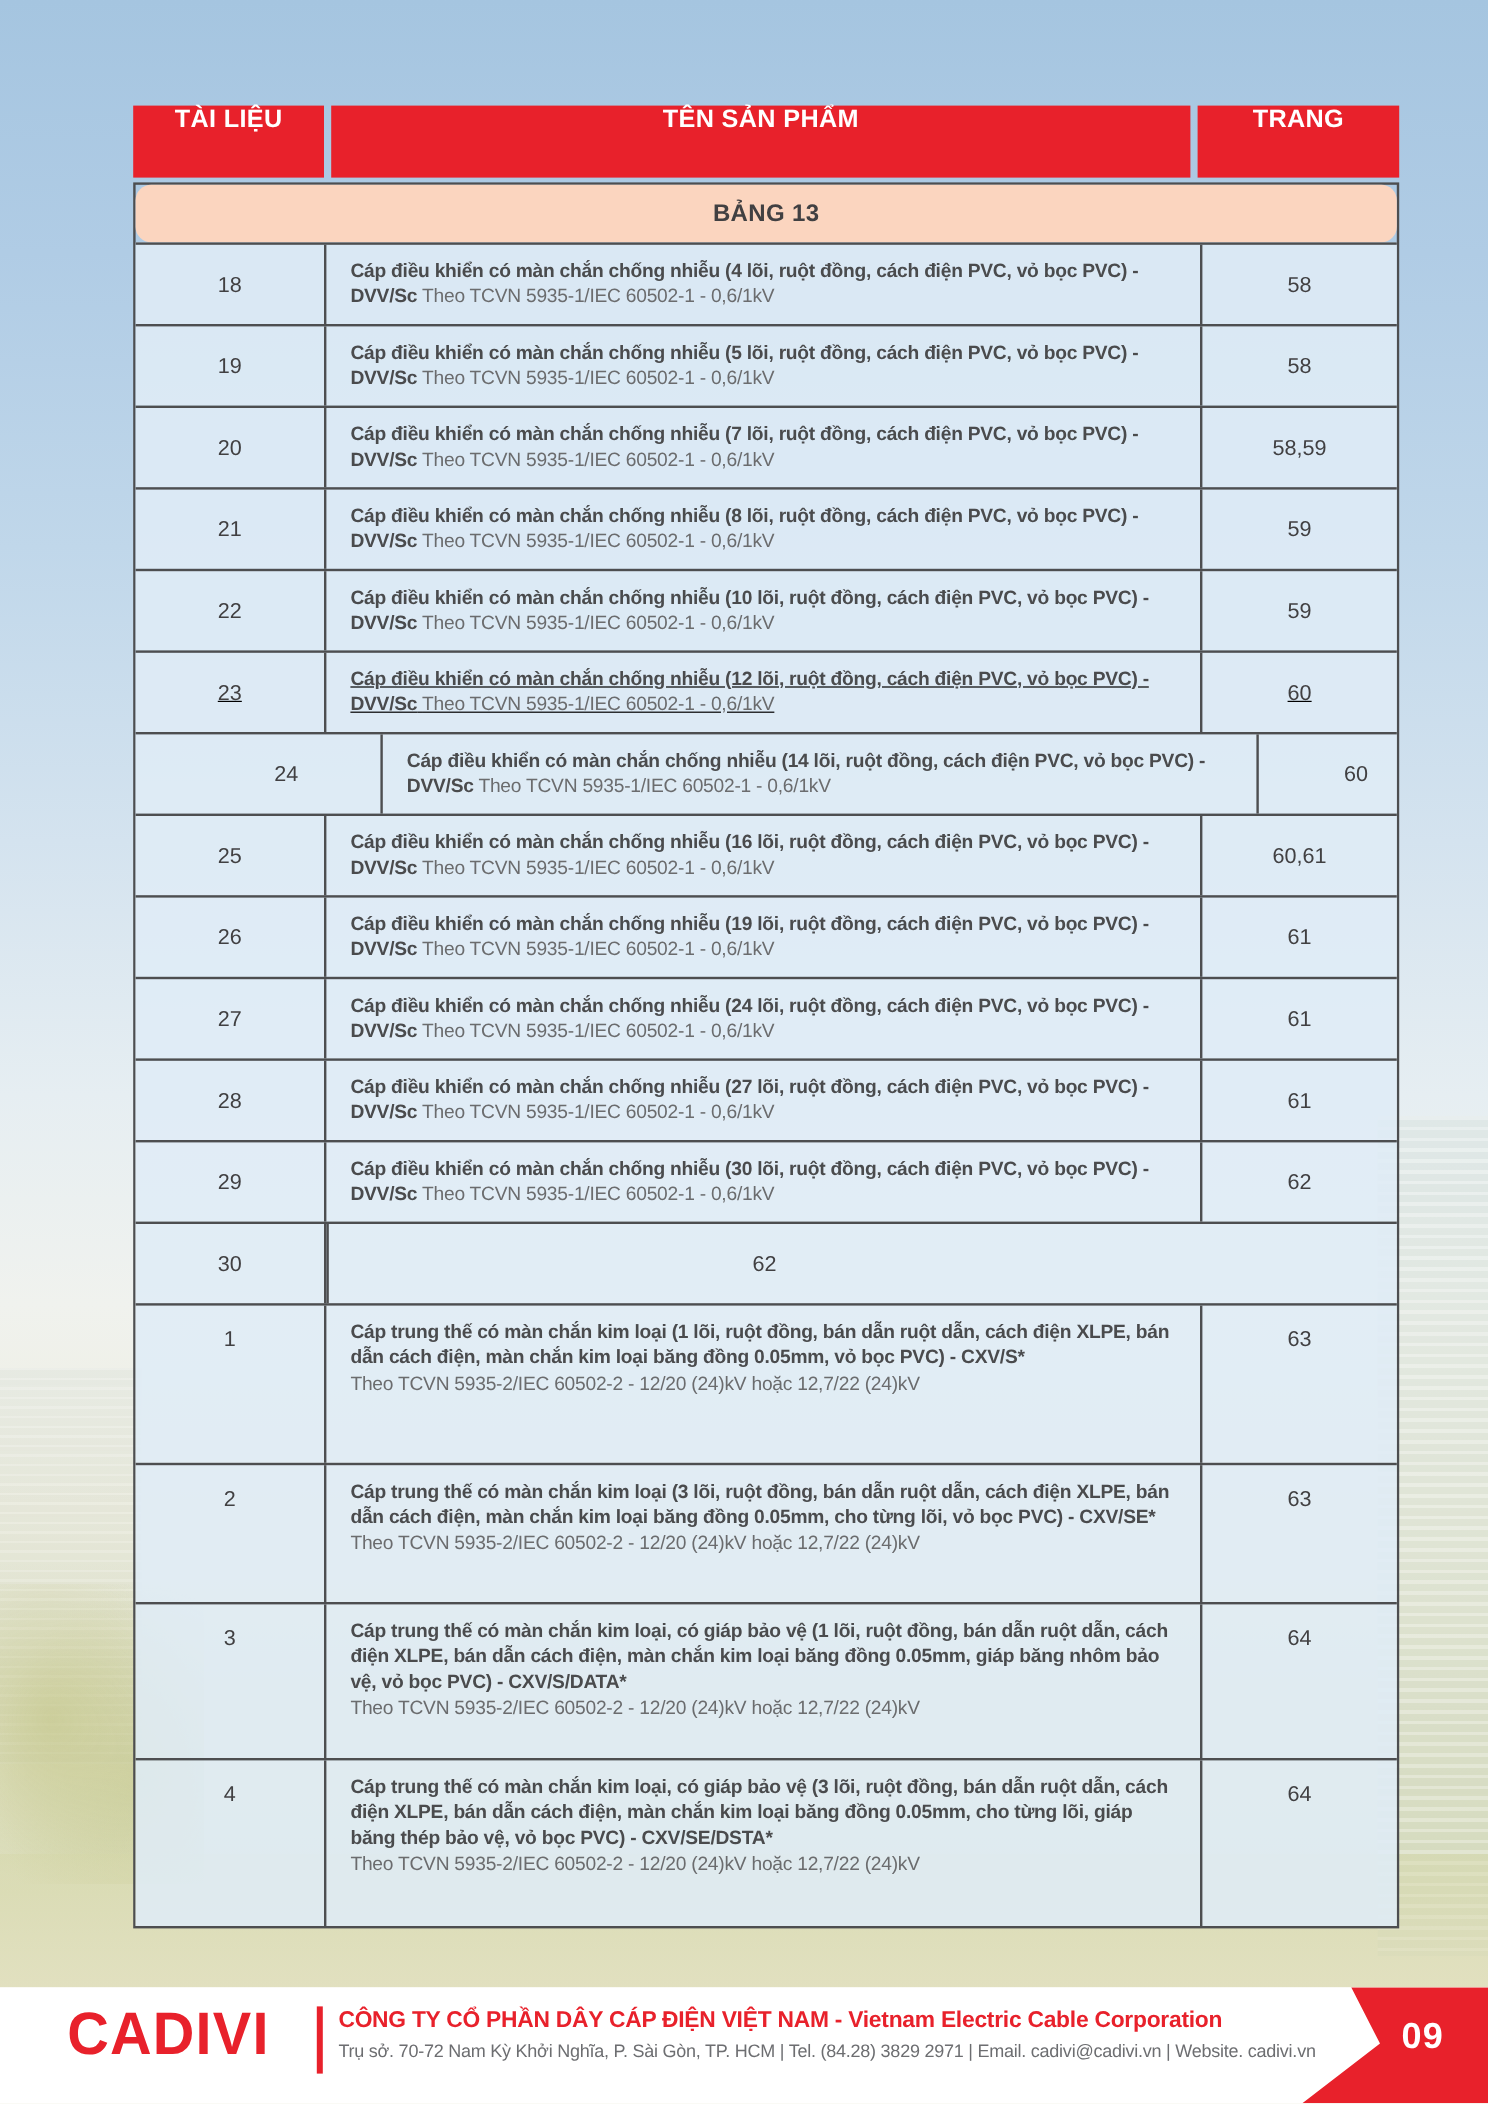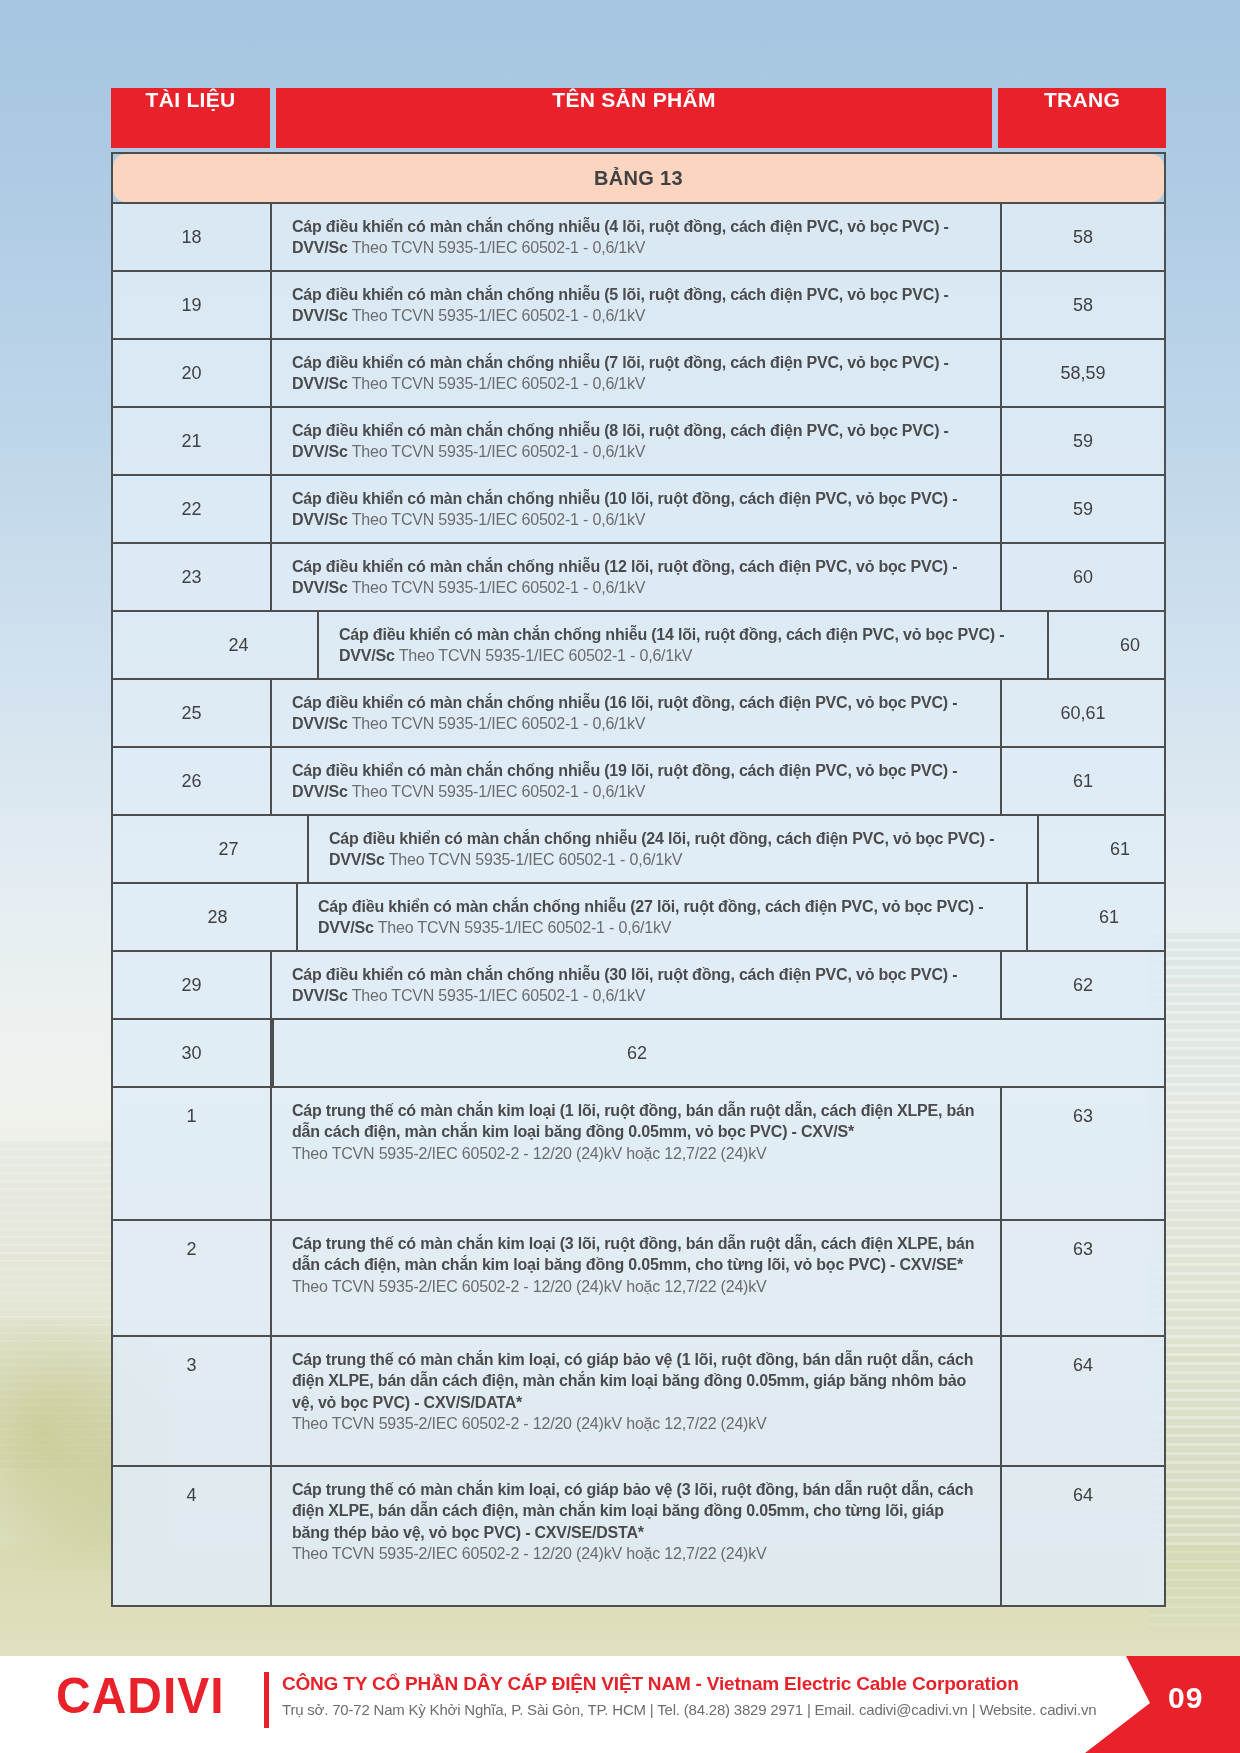--- a/index.html
+++ b/index.html
@@ -119,21 +119,21 @@
         </div>
         <div class="c c-page">59</div>
       </div>
       <div class="row" style="min-height: 66px;">
         <div class="c c-no">22</div>
         <div class="c c-name">
           <div><span class="nm">Cáp điều khiển có màn chắn chống nhiễu (10 lõi, ruột đồng, cách điện PVC, vỏ bọc PVC) - DVV/Sc</span> <span class="spec inline">Theo TCVN 5935-1/IEC 60502-1 - 0,6/1kV</span></div>
         </div>
         <div class="c c-page">59</div>
       </div>
-      <div class="row" style="min-height: 66px;">
+      <div class="row" style="min-height: 66px; text-decoration: underline;">
         <div class="c c-no">23</div>
         <div class="c c-name">
           <div><span class="nm">Cáp điều khiển có màn chắn chống nhiễu (12 lõi, ruột đồng, cách điện PVC, vỏ bọc PVC) - DVV/Sc</span> <span class="spec inline">Theo TCVN 5935-1/IEC 60502-1 - 0,6/1kV</span></div>
         </div>
         <div class="c c-page">60</div>
       </div>
       <div class="row" style="min-height: 66px; padding-left: 47px;">
         <div class="c c-no">24</div>
         <div class="c c-name">
           <div><span class="nm">Cáp điều khiển có màn chắn chống nhiễu (14 lõi, ruột đồng, cách điện PVC, vỏ bọc PVC) - DVV/Sc</span> <span class="spec inline">Theo TCVN 5935-1/IEC 60502-1 - 0,6/1kV</span></div>
@@ -147,28 +147,28 @@
         </div>
         <div class="c c-page">60,61</div>
       </div>
       <div class="row" style="min-height: 66px;">
         <div class="c c-no">26</div>
         <div class="c c-name">
           <div><span class="nm">Cáp điều khiển có màn chắn chống nhiễu (19 lõi, ruột đồng, cách điện PVC, vỏ bọc PVC) - DVV/Sc</span> <span class="spec inline">Theo TCVN 5935-1/IEC 60502-1 - 0,6/1kV</span></div>
         </div>
         <div class="c c-page">61</div>
       </div>
-      <div class="row" style="min-height: 66px; padding-left: 37px;">
+      <div class="row" style="min-height: 66px;">
         <div class="c c-no">27</div>
         <div class="c c-name">
           <div><span class="nm">Cáp điều khiển có màn chắn chống nhiễu (24 lõi, ruột đồng, cách điện PVC, vỏ bọc PVC) - DVV/Sc</span> <span class="spec inline">Theo TCVN 5935-1/IEC 60502-1 - 0,6/1kV</span></div>
         </div>
         <div class="c c-page">61</div>
       </div>
-      <div class="row" style="min-height: 66px; padding-left: 26px;">
+      <div class="row" style="min-height: 66px;">
         <div class="c c-no">28</div>
         <div class="c c-name">
           <div><span class="nm">Cáp điều khiển có màn chắn chống nhiễu (27 lõi, ruột đồng, cách điện PVC, vỏ bọc PVC) - DVV/Sc</span> <span class="spec inline">Theo TCVN 5935-1/IEC 60502-1 - 0,6/1kV</span></div>
         </div>
         <div class="c c-page">61</div>
       </div>
       <div class="row" style="min-height: 66px;">
         <div class="c c-no">29</div>
         <div class="c c-name">
           <div><span class="nm">Cáp điều khiển có màn chắn chống nhiễu (30 lõi, ruột đồng, cách điện PVC, vỏ bọc PVC) - DVV/Sc</span> <span class="spec inline">Theo TCVN 5935-1/IEC 60502-1 - 0,6/1kV</span></div>

